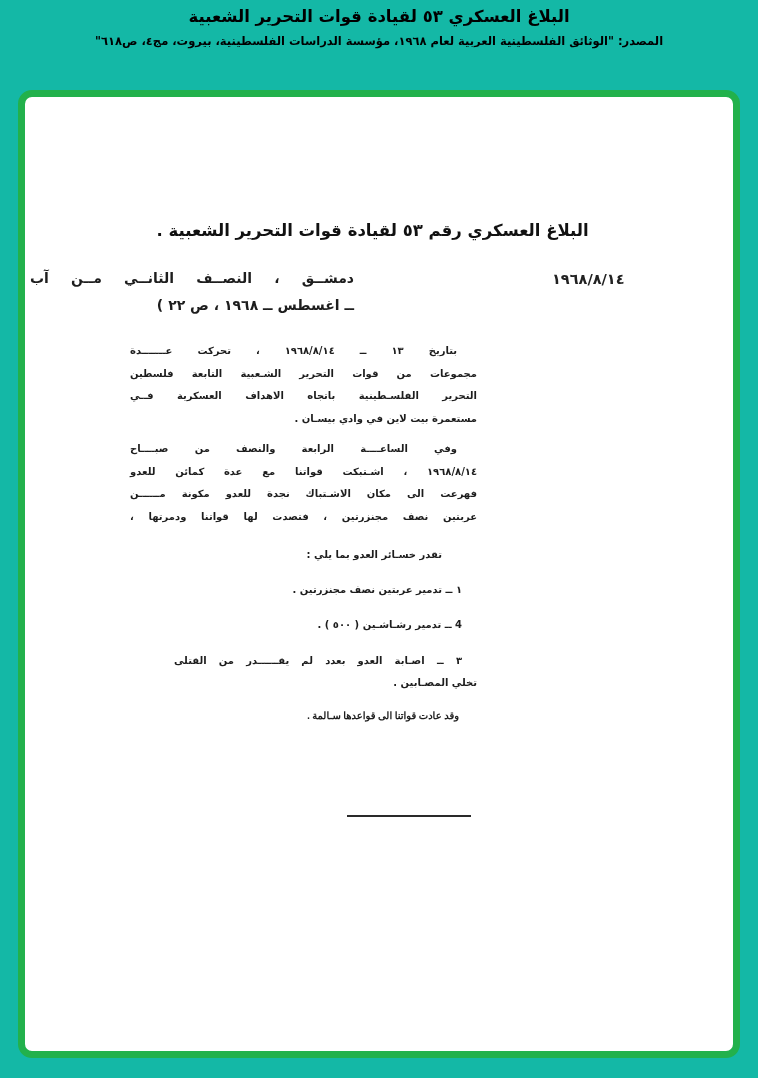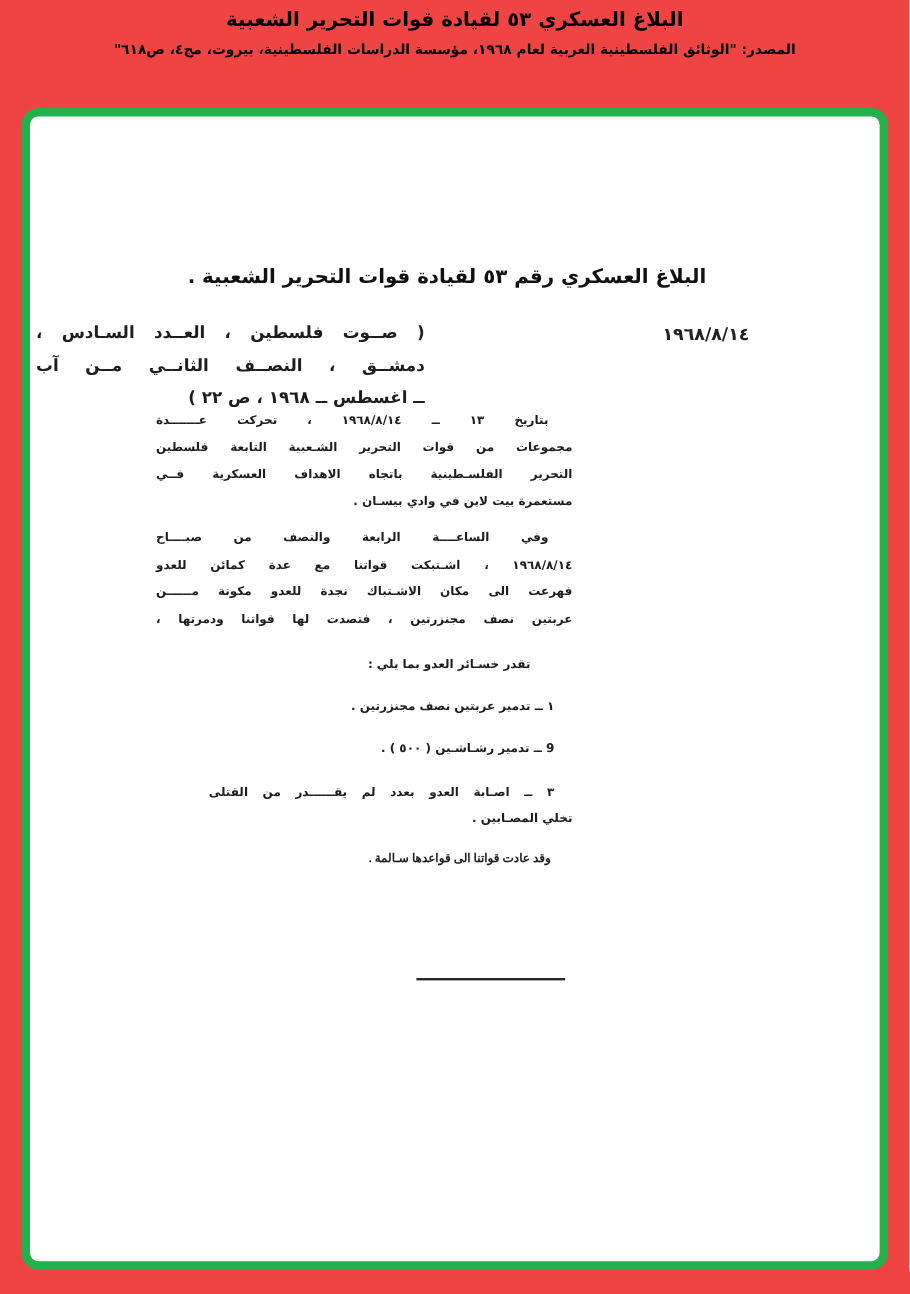--- a/index.html
+++ b/index.html
@@ -1,20 +1,20 @@
 <!DOCTYPE html>
 <html lang="ar"><head>
 <meta charset="utf-8">
 <style>
   html, body { margin: 0; padding: 0; background: #ffffff; }
   .page {
     position: relative;
     width: 758px;
     height: 1078px;
-    background: #ef4444;
+    background: #14b8a6;
     font-family: "DejaVu Sans", sans-serif;
     color: #1a1a1a;
     overflow: hidden;
   }
   .abs { position: absolute; }
 
   
   .hdr-title {
     left: 0; right: 0; top: 7px;
     text-align: center;
@@ -104,21 +104,20 @@
 
   <div class="abs hdr-source">المصدر: "الوثائق الفلسطينية العربية لعام ١٩٦٨، مؤسسة الدراسات الفلسطينية، بيروت، مج٤، ص٦١٨"</div>
 
   <div class="abs green-frame"></div>
 
   <div class="abs doc-title">البلاغ العسكري رقم ٥٣ لقيادة قوات التحرير الشعبية .</div>
 
   <div class="abs doc-date">١٩٦٨/٨/١٤</div>
 
   <div class="abs citation">
-      <div class="line">( صــوت فلسطين ، العــدد السـادس ،</div>
       <div class="line">دمشــق ، النصــف الثانــي مــن آب</div>
       <div class="line last">ــ اغسطس ــ ١٩٦٨ ، ص ٢٢ )</div>
     </div>
 
   <div class="abs body-col">
 
     <div class="para">
         <div class="line">بتاريخ ١٣ ــ ١٩٦٨/٨/١٤ ، تحركت عـــــــدة</div>
         <div class="line">مجموعات من قوات التحرير الشـعبية التابعة فلسطين</div>
         <div class="line">التحرير الفلسـطينية باتجاه الاهداف العسكرية فــي</div>
@@ -129,21 +128,21 @@
         <div class="line">وفي الساعــــة الرابعة والنصف من صبــــاح</div>
         <div class="line">١٩٦٨/٨/١٤ ، اشـتبكت قواتنا مع عدة كمائن للعدو</div>
         <div class="line">فهرعت الى مكان الاشـتباك نجدة للعدو مكونة مــــــن</div>
         <div class="line">عربتين نصف مجنزرتين ، فتصدت لها قواتنا ودمرتها ،</div>
       </div>
 
     <div class="intro-line">تقدر خسـائر العدو بما يلي :</div>
 
     <div class="list-item">١ ــ تدمير عربتين نصف مجنزرتين .</div>
 
-    <div class="list-item">9 ــ تدمير رشـاشـين ( ٥٠٠ ) .</div>
+    <div class="list-item">4 ــ تدمير رشـاشـين ( ٥٠٠ ) .</div>
 
     <div class="para list-para">
         <div class="line">٣ ــ اصـابة العدو بعدد لم يقــــــدر من القتلى</div>
         <div class="line last">تخلي المصـابين .</div>
       </div>
 
     <div class="closing-line">وقد عادت قواتنا الى قواعدها سـالمة .</div>
 
   </div>
 

